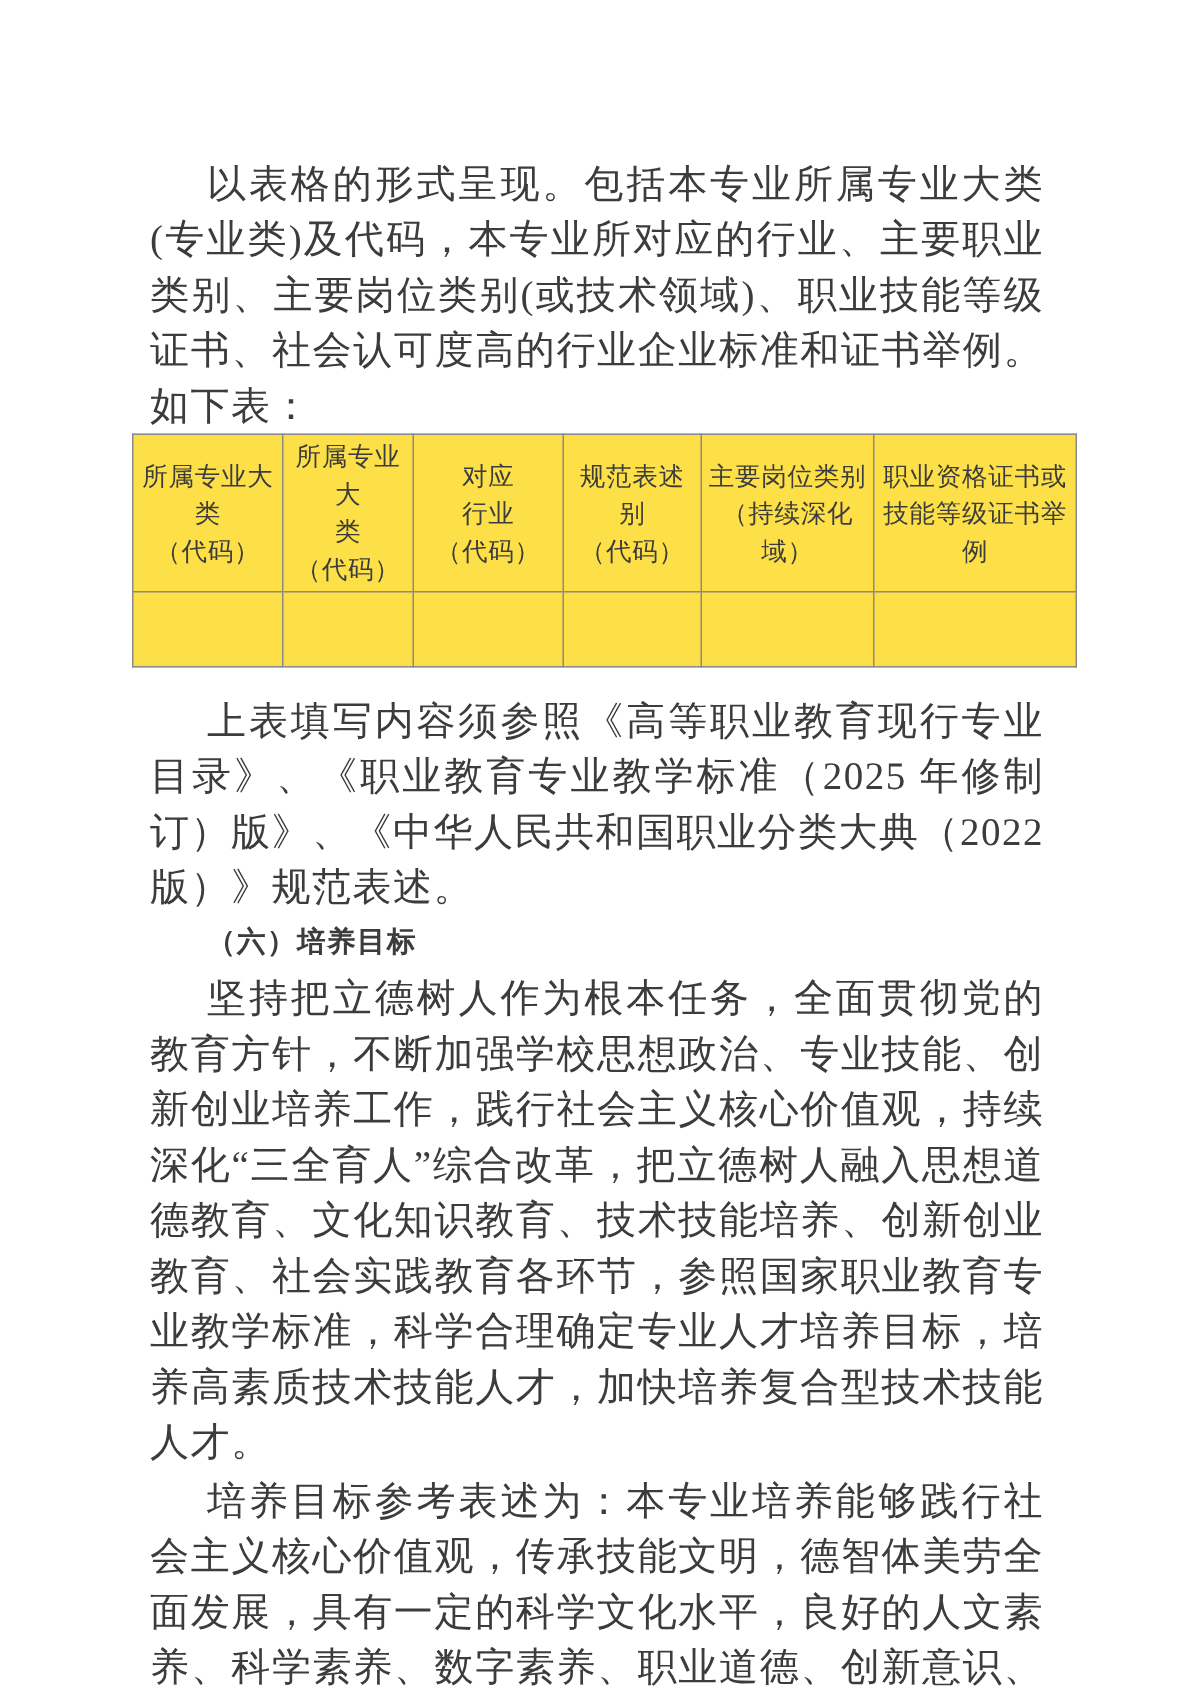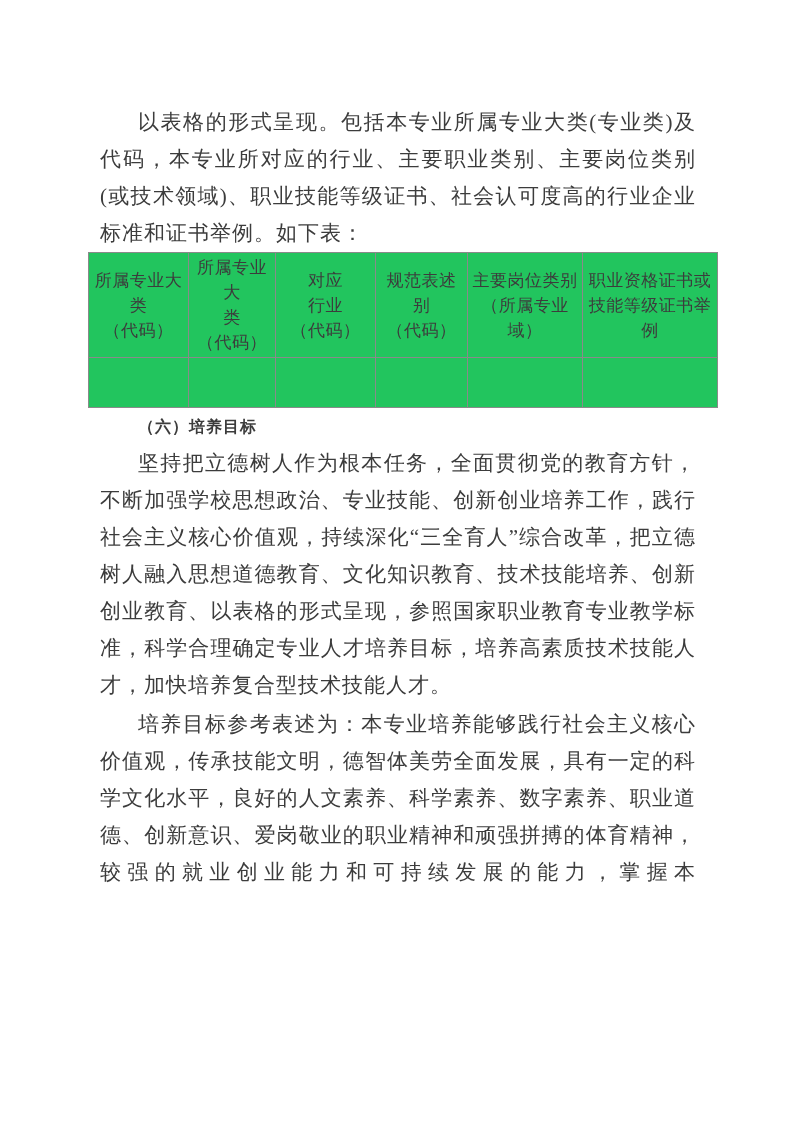--- a/index.html
+++ b/index.html
@@ -13,43 +13,43 @@
     position: relative;
     width: 800px;
     height: 1131px;
     background: #ffffff;
     padding: 104px 100px 0 100px;
     overflow: hidden;
     color: #3c3c3c;
   }
   .para {
     width: 596px;
-    font-size: 21px;
+    font-size: 26px;
     line-height: 37px;
     letter-spacing: 1px;
     text-align: justify;
     text-justify: inter-character;
   }
   .indent { text-indent: 38px; }
   .para-after-table { margin-top: 17px; }
   .para-statement { margin-top: 2px; text-align-last: justify; }
   .heading {
-    font-size: 16px;
+    font-size: 19px;
     line-height: 37px;
     letter-spacing: 1px;
     font-weight: bold;
     text-indent: 38px;
     color: #3c3c3c;
   }
   table.spec-table {
     border-collapse: collapse;
     table-layout: fixed;
     width: 629px;
     margin-left: -12px;
-    background: #22c55e;
+    background: #fde047;
   }
   table.spec-table th,
   table.spec-table td {
     border: 1px solid #8a8a8a;
     padding: 2px;
   }
   table.spec-table th {
     height: 99px;
     font-weight: normal;
     font-size: 17px;
@@ -86,39 +86,40 @@
         <th>所属专业大
 类
 （代码）</th>
         <th>对应
 行业
 （代码）</th>
         <th>规范表述
 别
 （代码）</th>
         <th>主要岗位类别
-（所属专业
+（持续深化
 域）</th>
         <th>职业资格证书或
 技能等级证书举
 例</th>
       </tr>
     </thead>
     <tbody>
       <tr>
         <td></td>
         <td></td>
         <td></td>
         <td></td>
         <td></td>
         <td></td>
       </tr>
     </tbody>
   </table>
 
+  <p class="para indent para-after-table">上表填写内容须参照《高等职业教育现行专业目录》、《职业教育专业教学标准（2025 年修制订）版》、《中华人民共和国职业分类大典（2022 版）》规范表述。</p>
 
   <h3 class="heading">（六）培养目标</h3>
 
-  <p class="para indent">坚持把立德树人作为根本任务，全面贯彻党的教育方针，不断加强学校思想政治、专业技能、创新创业培养工作，践行社会主义核心价值观，持续深化“三全育人”综合改革，把立德树人融入思想道德教育、文化知识教育、技术技能培养、创新创业教育、以表格的形式呈现，参照国家职业教育专业教学标准，科学合理确定专业人才培养目标，培养高素质技术技能人才，加快培养复合型技术技能人才。</p>
+  <p class="para indent">坚持把立德树人作为根本任务，全面贯彻党的教育方针，不断加强学校思想政治、专业技能、创新创业培养工作，践行社会主义核心价值观，持续深化“三全育人”综合改革，把立德树人融入思想道德教育、文化知识教育、技术技能培养、创新创业教育、社会实践教育各环节，参照国家职业教育专业教学标准，科学合理确定专业人才培养目标，培养高素质技术技能人才，加快培养复合型技术技能人才。</p>
 
   <p class="para indent para-statement">培养目标参考表述为：本专业培养能够践行社会主义核心价值观，传承技能文明，德智体美劳全面发展，具有一定的科学文化水平，良好的人文素养、科学素养、数字素养、职业道德、创新意识、爱岗敬业的职业精神和顽强拼搏的体育精神，较强的就业创业能力和可持续发展的能力，掌握本</p>
 
 </div>
 
 </body></html>

